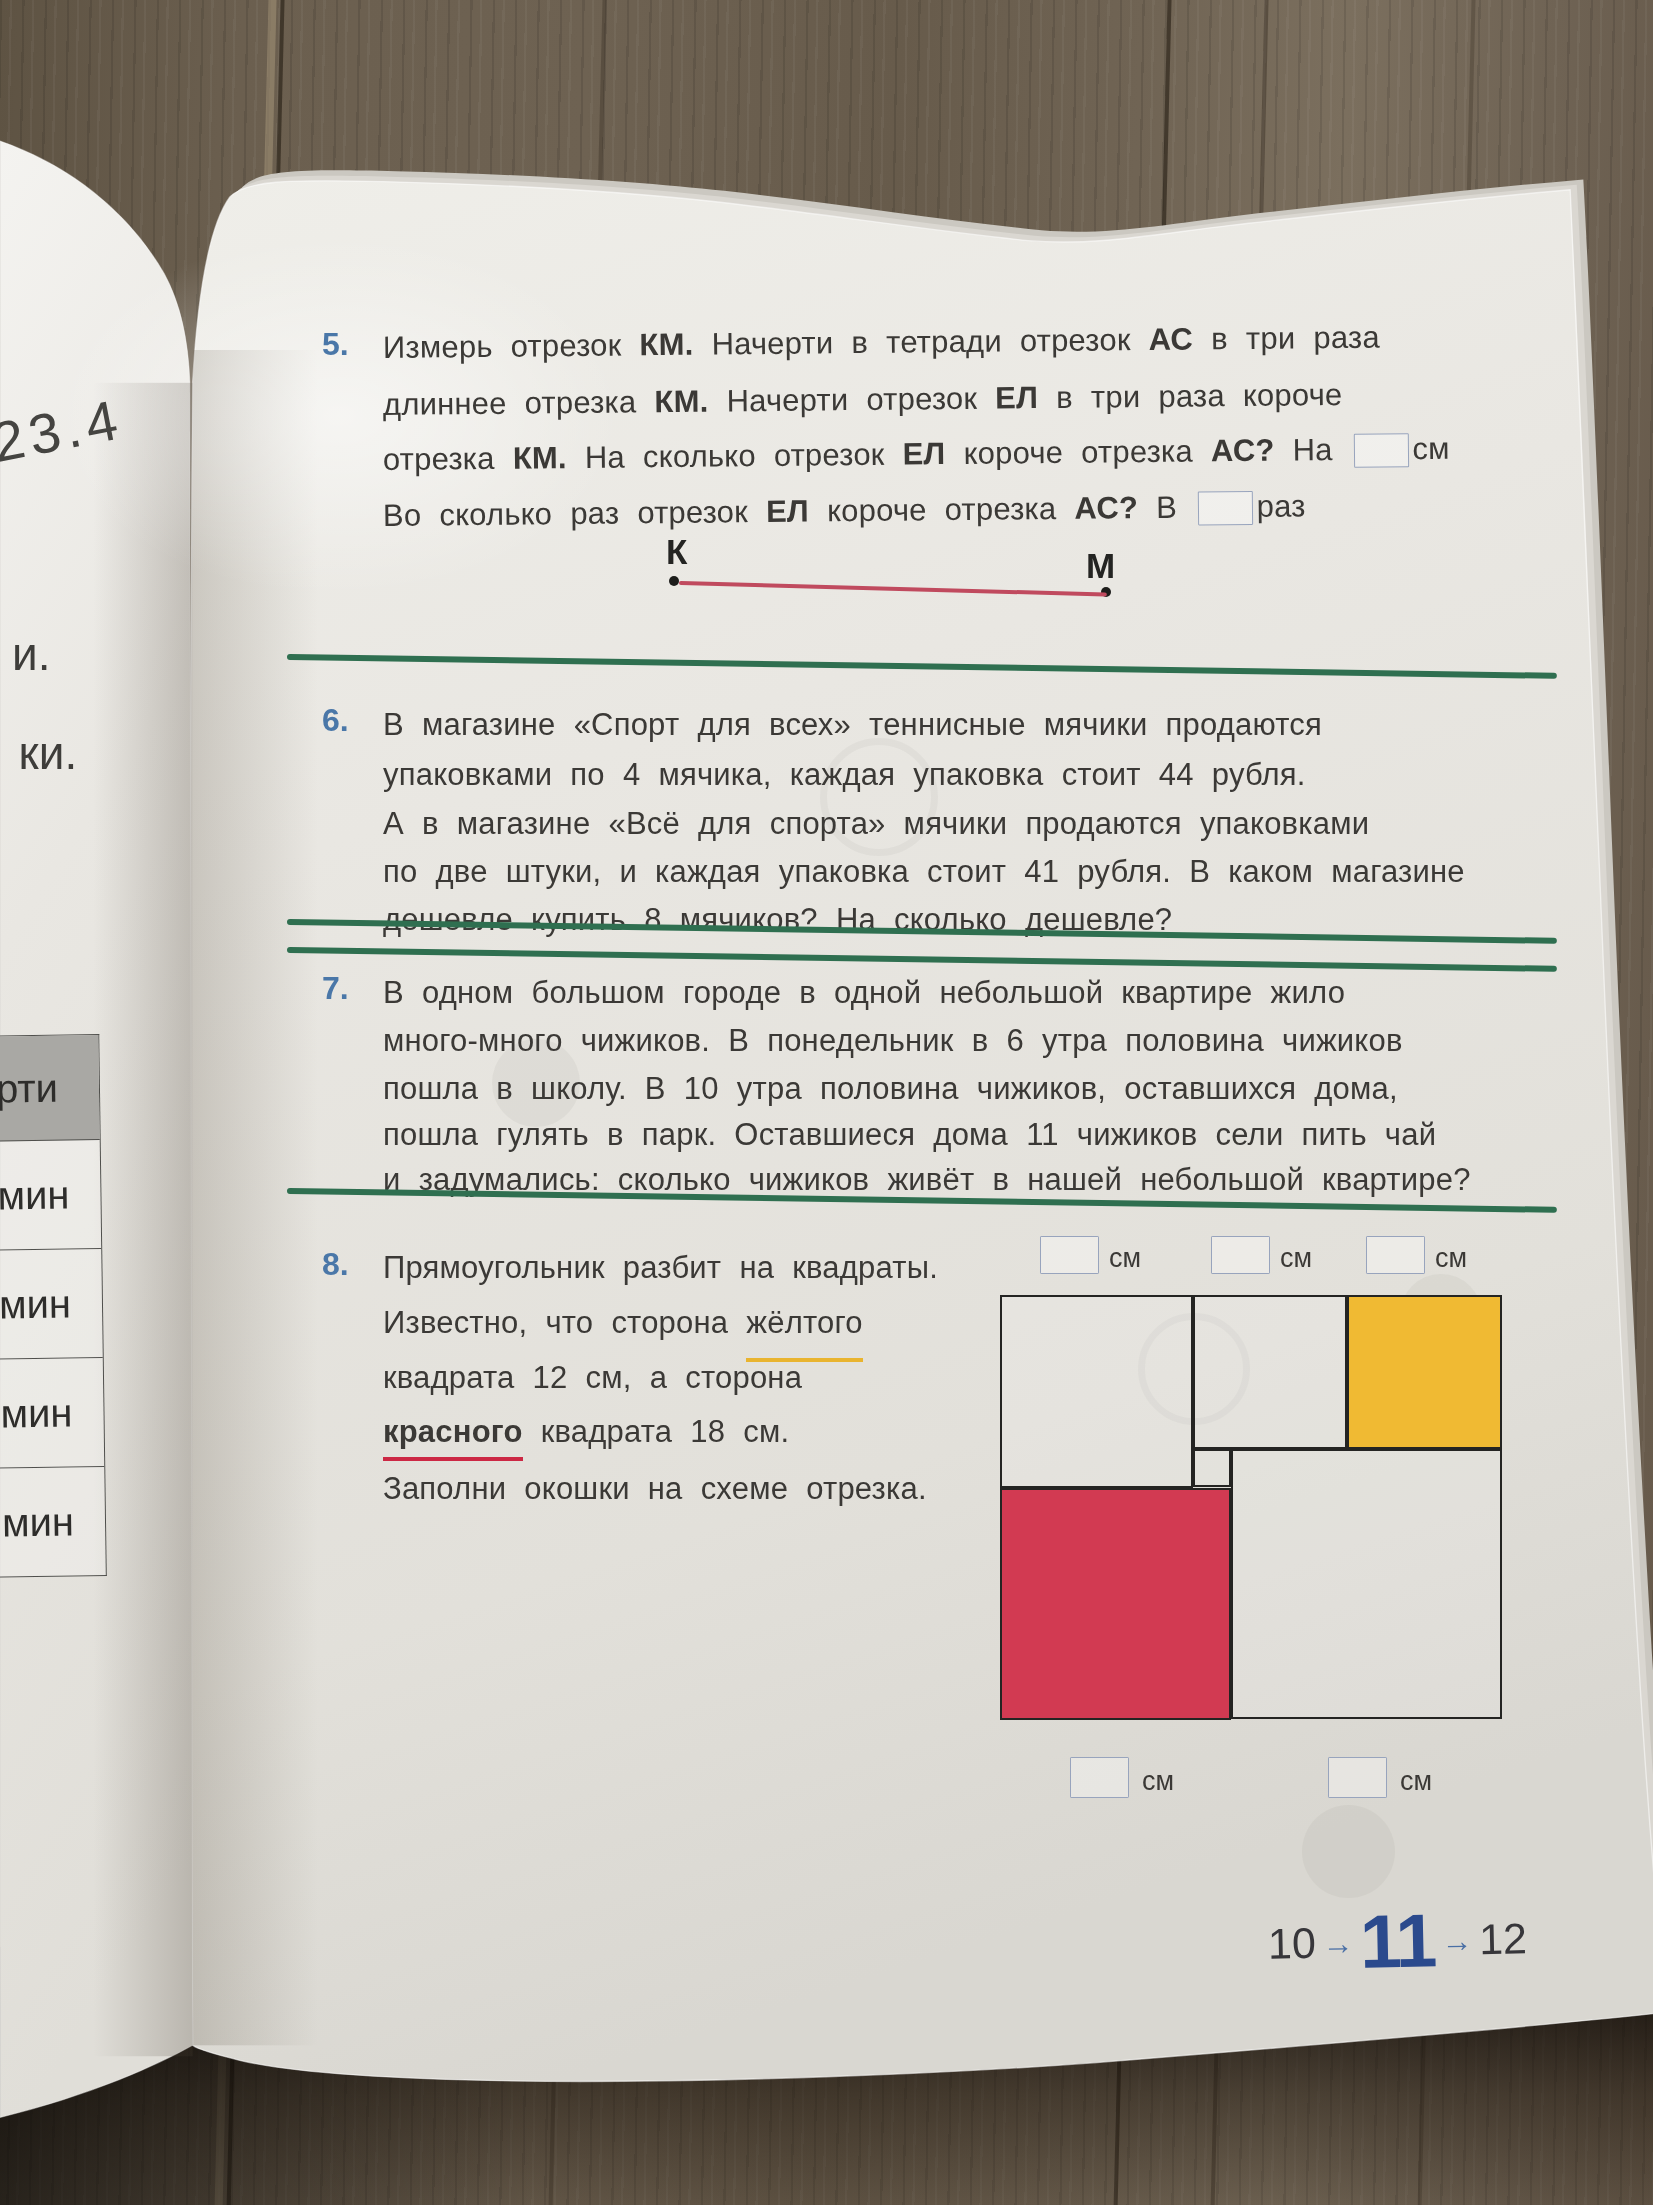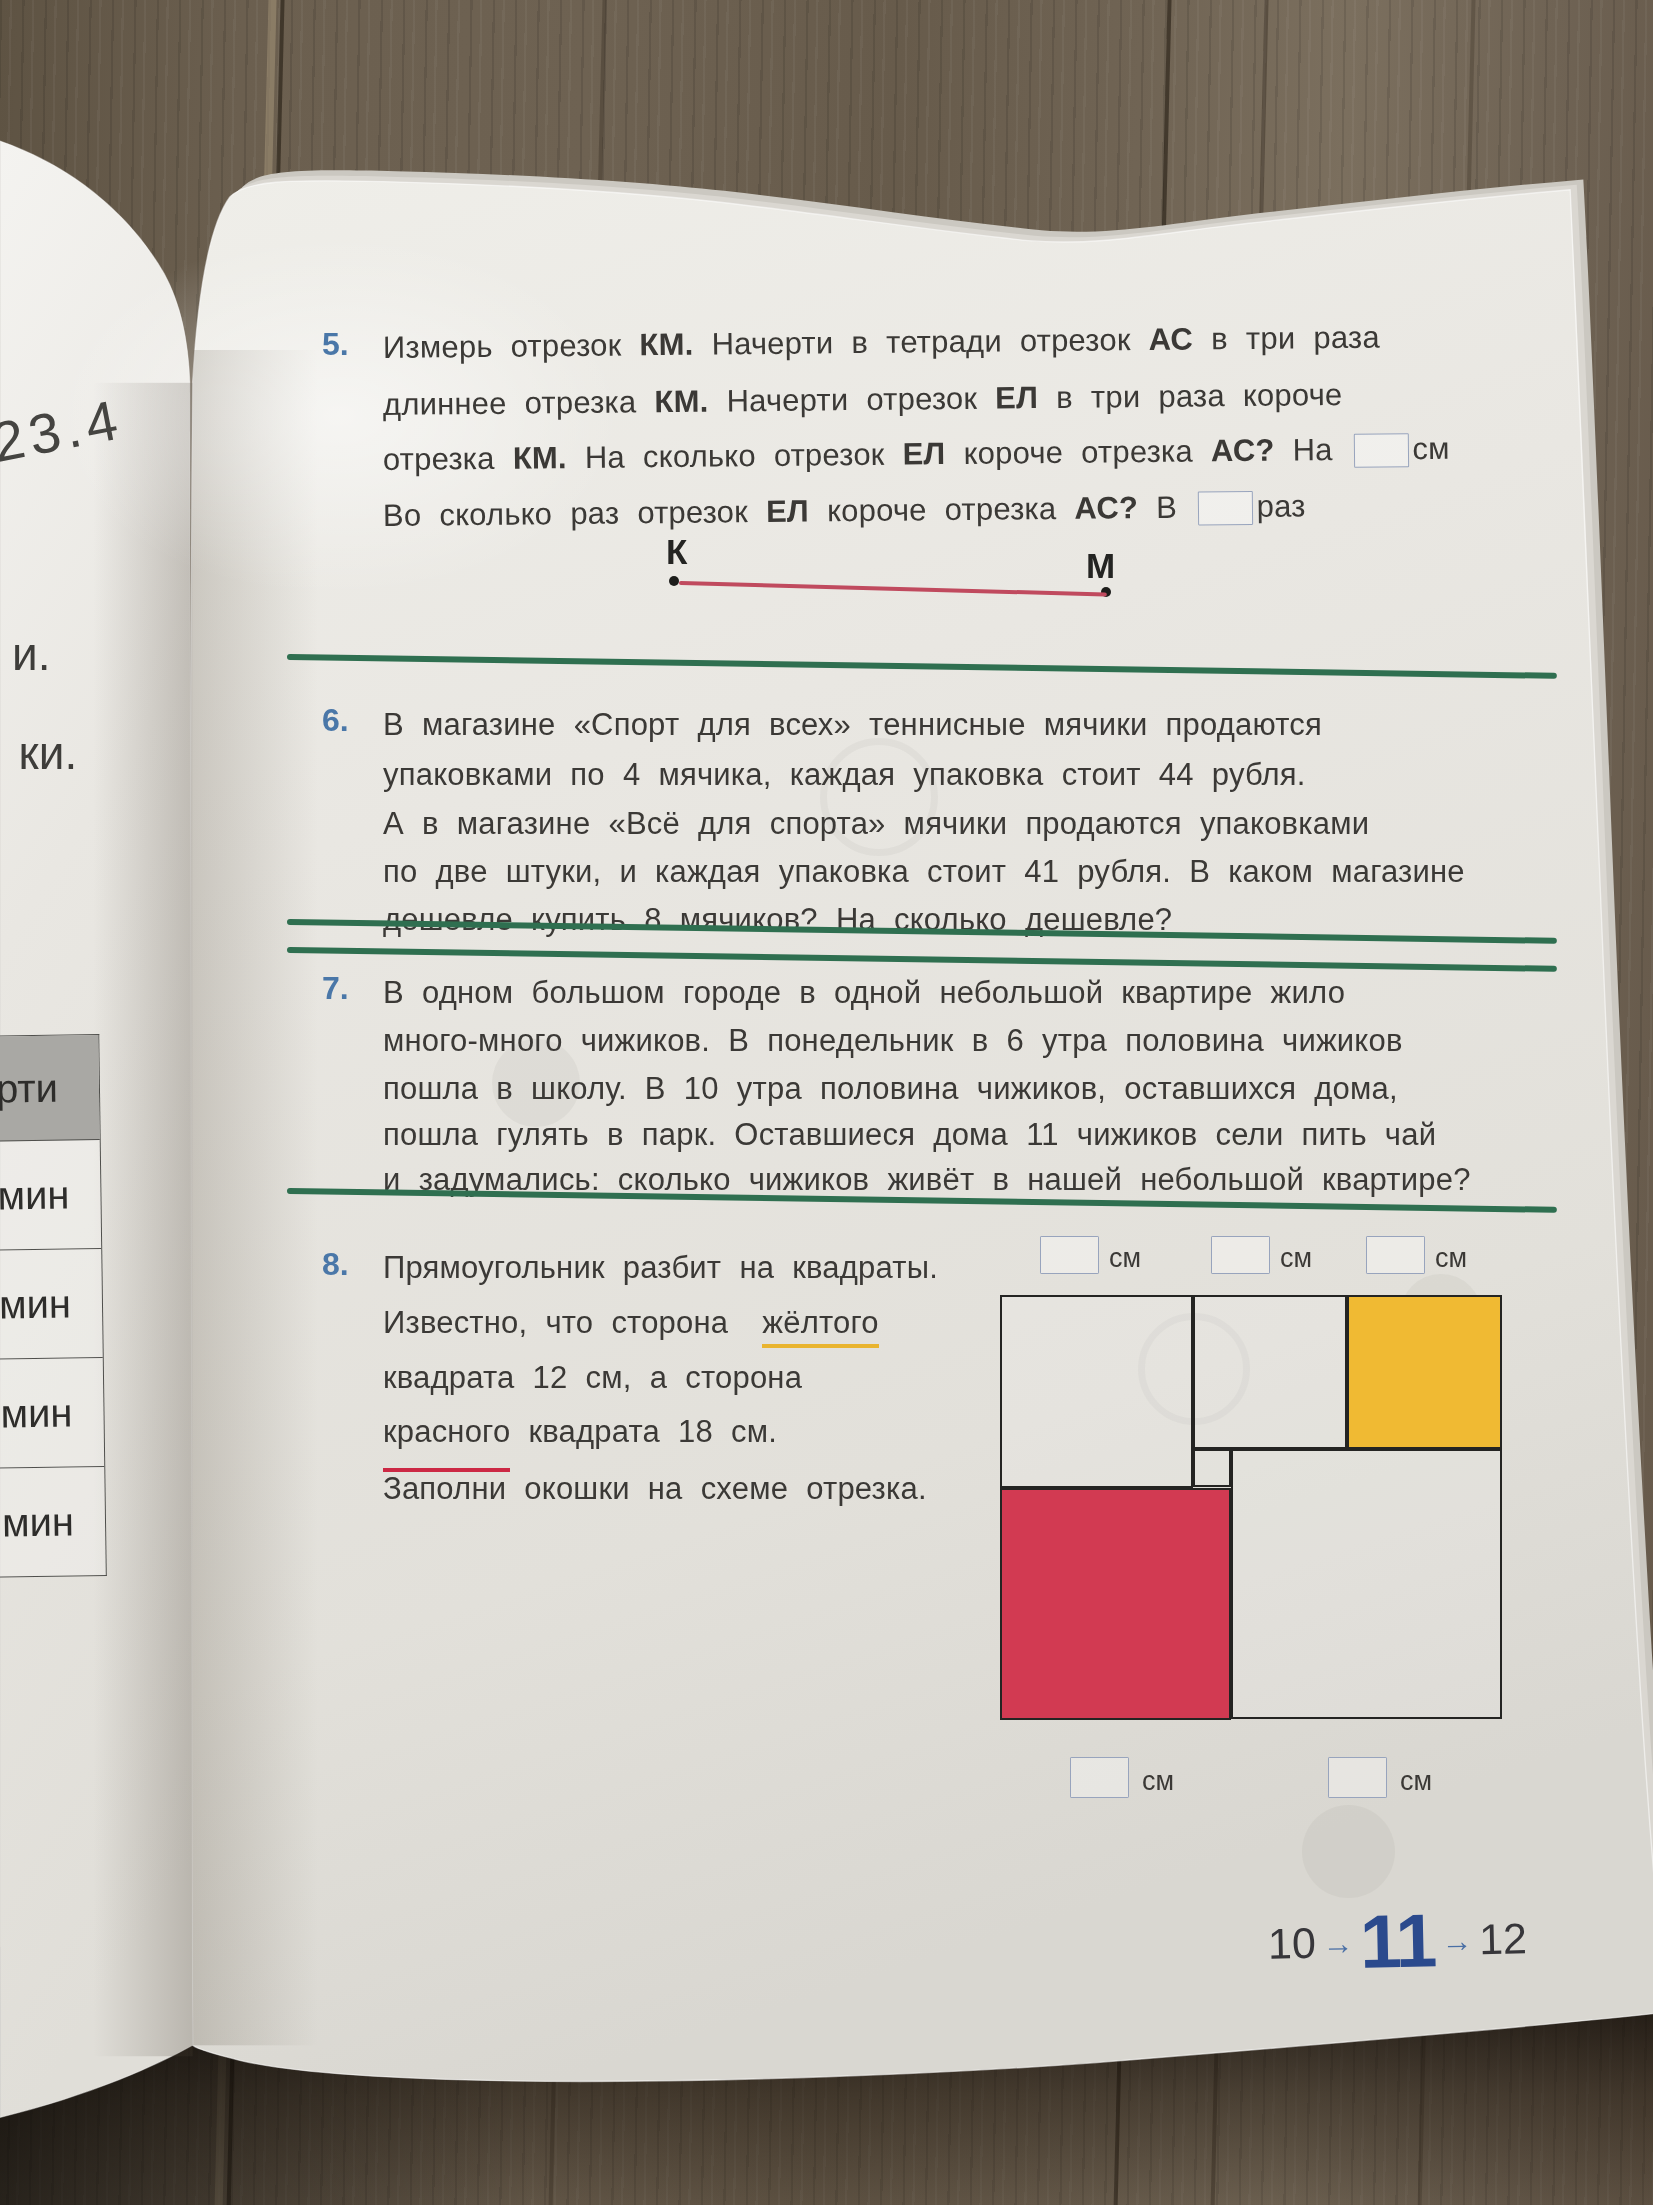--- a/index.html
+++ b/index.html
@@ -19,22 +19,22 @@
     background:linear-gradient(90deg,rgba(0,0,0,.55),rgba(0,0,0,0) 75%);}
 
   
   #pagesvg{position:absolute;inset:0;}
 
   
   .tline{position:absolute;left:383px;white-space:pre;font-size:31px;color:#3b3936;
          letter-spacing:0.2px;word-spacing:.30em;line-height:38px;}
   .tline .bld{font-weight:bold;text-align:right;}
   .pnum{position:absolute;left:322px;font-size:32px;font-weight:bold;color:#4a77a8;}
-  .ul-yellow{border-bottom:4.9px solid #e9b42f;padding-bottom:4px;margin-left:16px;}
-  .ul-red{border-bottom:4.9px solid #cc2844;padding-bottom:19px;}
+  .ul-yellow{border-bottom:4.9px solid #e9b42f;padding-bottom:18px;}
+  .ul-red{border-bottom:4.9px solid #cc2844;padding-bottom:8px;font-weight:bold;}
 
   
   .abox{background:rgba(255,255,255,.35);border:1.6px solid #98a4bd;border-radius:1.1px;}
   .abox.inline{display:inline-block;width:53px;height:32px;vertical-align:-7.7px;margin:0 3.3px;}
   .abox.abs{position:absolute;width:57px;height:36px;}
   .cmlab{position:absolute;font-size:27px;color:#3b3936;}
 
   
   .gsep{position:absolute;left:287px;width:1270px;height:6px;background:#2f6f50;
         border-radius:3.3px;transform:rotate(0.85deg);transform-origin:left center;}

